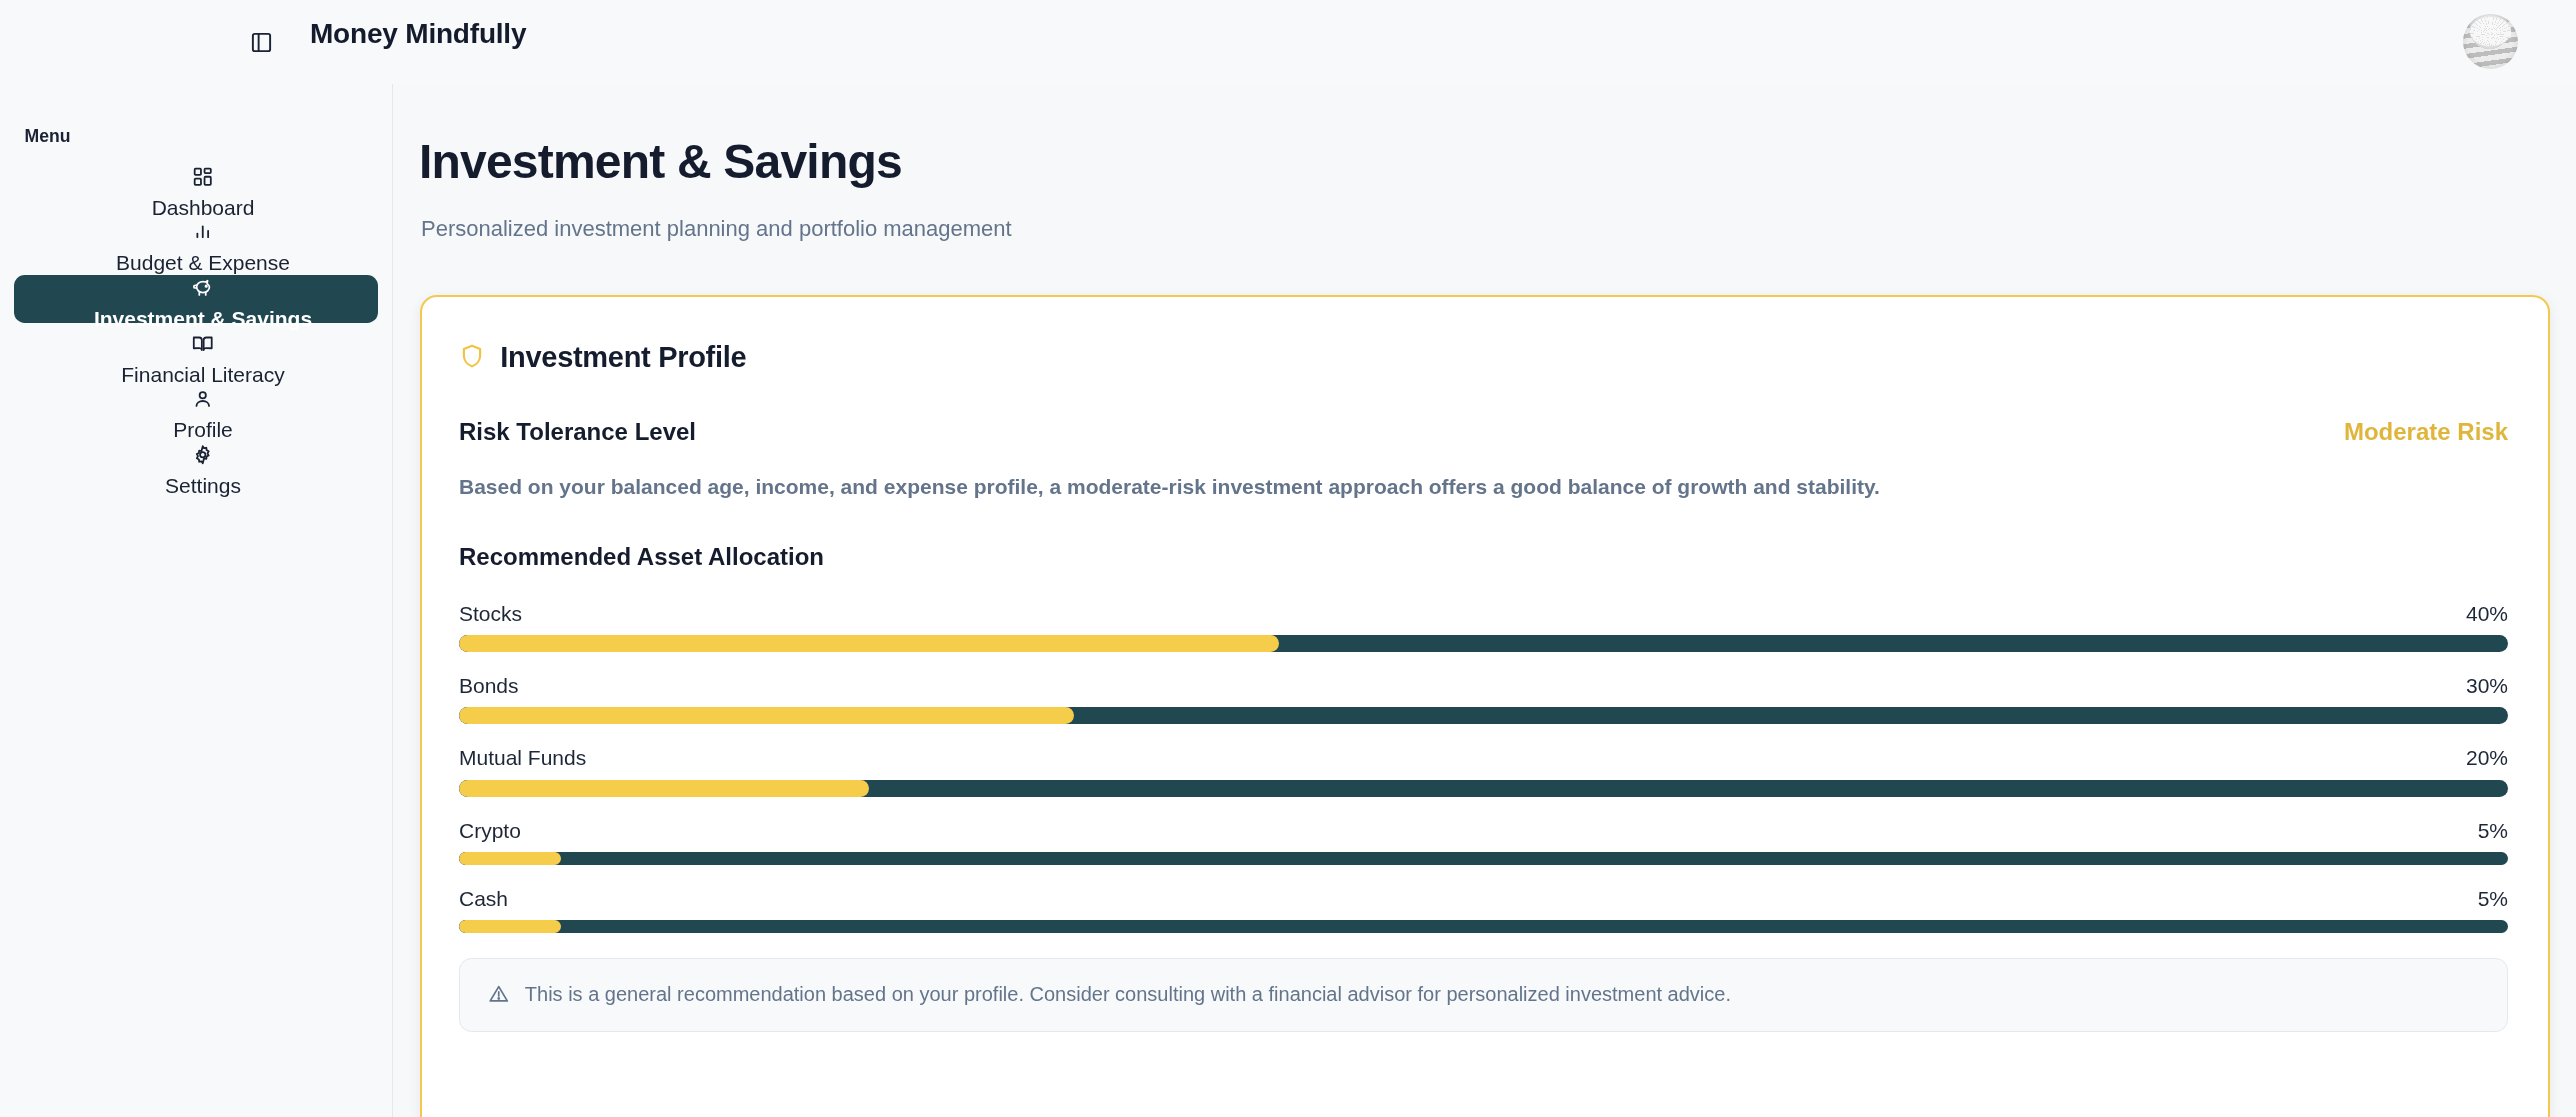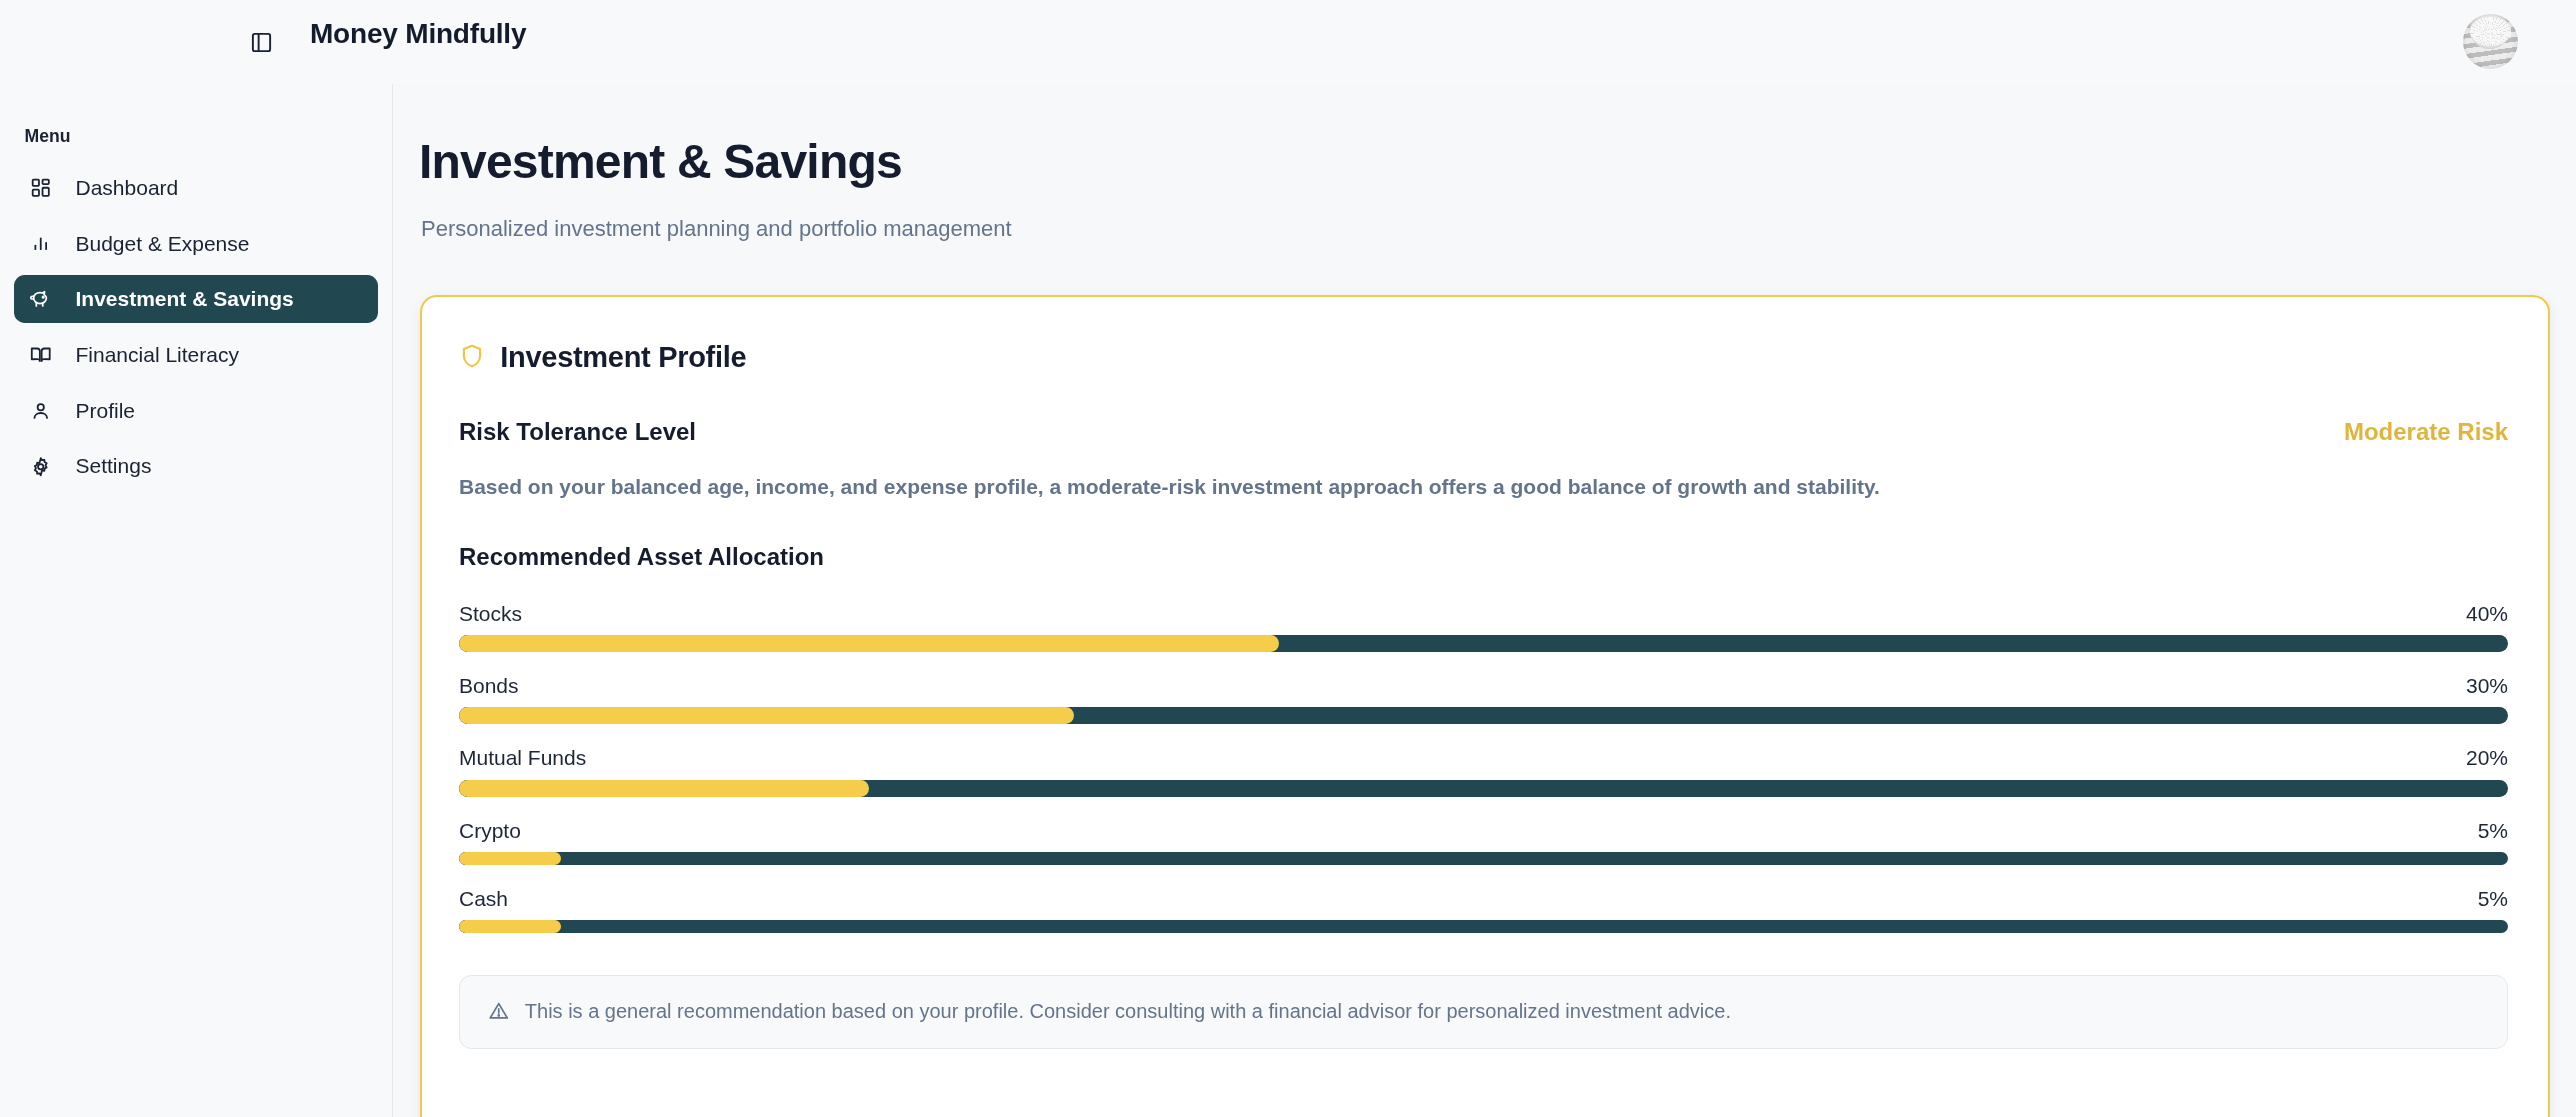--- a/index.html
+++ b/index.html
@@ -76,28 +76,29 @@
     margin-left: 24.5px;
     font-size: 17.6px;
     font-weight: 700;
     color: #1a2233;
     margin-bottom: 17px;
     margin-top: 13px;
   }
   .nav-item {
     display: flex;
     align-items: center;
-    gap: 23px;
+    gap: 7px;
     height: 48px;
     margin: 0 14px 7.7px 14px;
     padding-left: 14px;
     border-radius: 10.7px;
     color: #1a2233;
     font-size: 21px;
     cursor: pointer;
+    flex-direction: column;
   }
   .nav-item.active {
     background: #214751;
     color: #ffffff;
     font-weight: 700;
   }
   .nav-icon {
     width: 24.5px; height: 24.5px;
     display: flex; align-items: center; justify-content: center;
     flex: 0 0 24.5px;
@@ -199,21 +200,21 @@
     overflow: hidden;
   }
   .bar-track.slim { height: 13px; border-radius: 7px; }
   .bar-fill {
     height: 100%;
     background: #f6cc4b;
     border-radius: 8.4px;
   }
 
   .notice {
-    margin: 42px 40px 0 37px;
+    margin: 25px 40px 0 37px;
     background: #f7f9fb;
     border: 1.5px solid #e4e9f0;
     border-radius: 12.3px;
     height: 74px;
     display: flex;
     align-items: center;
     gap: 15.3px;
     padding-left: 28px;
   }
   .notice-text {

